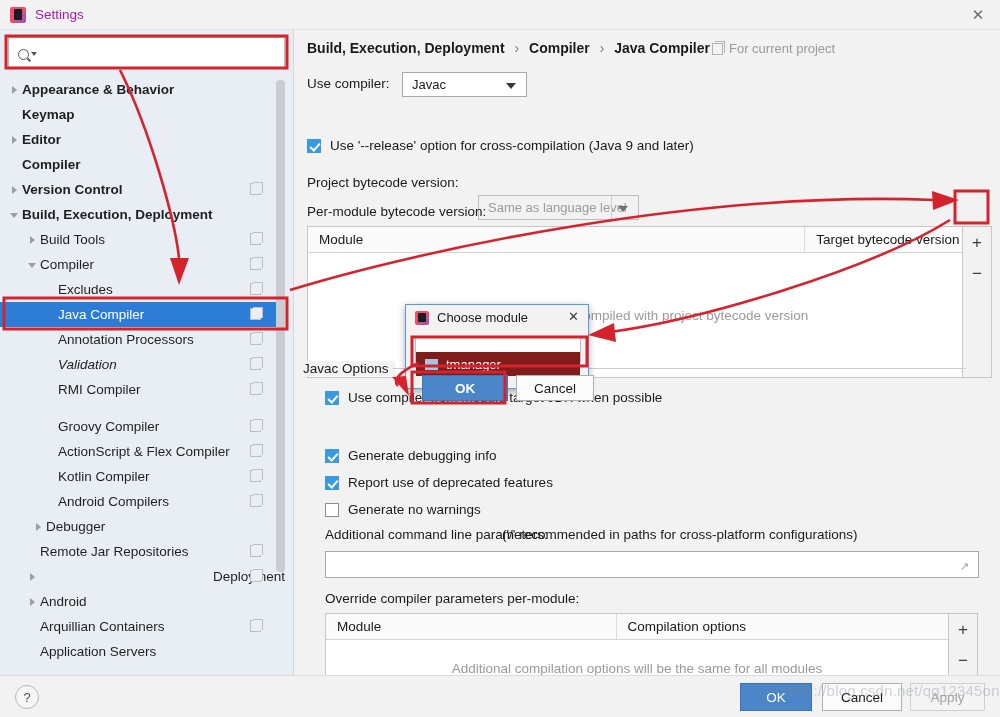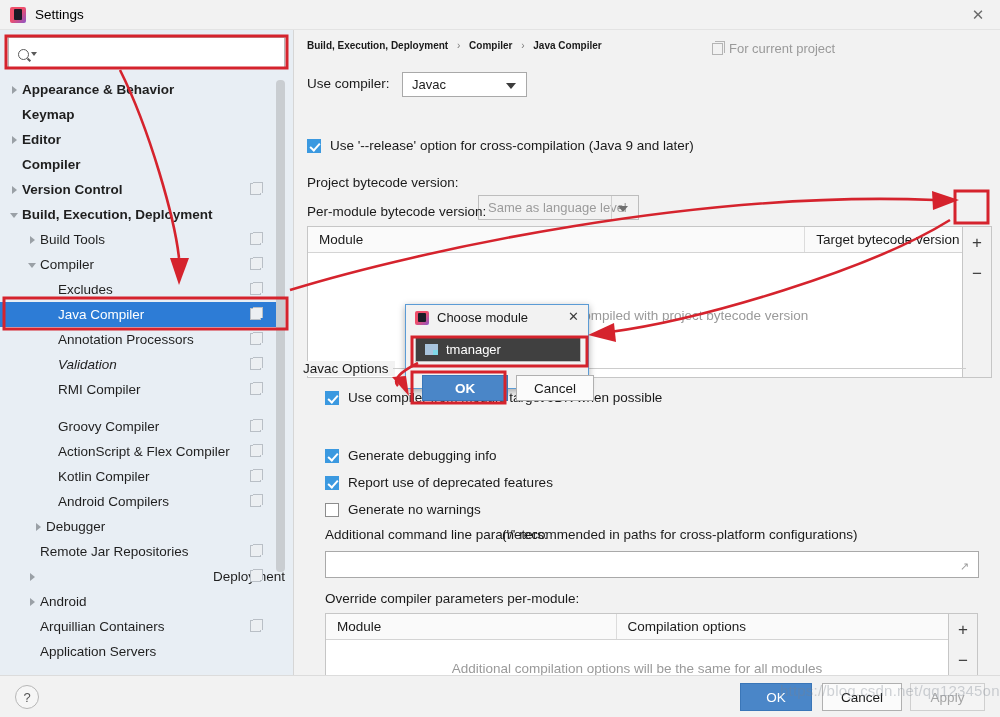--- a/index.html
+++ b/index.html
@@ -12,21 +12,21 @@
   }
   #app { position:relative; width:1000px; height:717px; background:#f2f2f2; }
 
   
   .titlebar {
     position:absolute; left:0; top:0; width:1000px; height:30px;
     background:#f2f2f2; border-bottom:1px solid #e3e3e3;
     display:flex; align-items:center;
   }
   .title-ij-icon { width:16px; height:16px; margin-left:10px; position:relative; }
-  .title-text { margin-left:9px; font-size:13.5px; color:#000000; }
+  .title-text { margin-left:9px; font-size:13.5px; color:#a21caf; }
   .win-close {
     position:absolute; right:0; top:0; width:44px; height:30px;
     display:flex; align-items:center; justify-content:center;
     color:#6b6b6b; font-size:15px;
   }
 
   
   .leftpanel {
     position:absolute; left:0; top:30px; width:293px; height:645px;
     background:#e8eef4;
@@ -75,21 +75,21 @@
   }
   .scroll-track {
     position:absolute; right:8px; top:50px; width:9px; height:588px; background:transparent;
   }
   .scroll-thumb { position:absolute; left:0; top:0; width:9px; height:492px; background:#c9cdd1; border-radius:4px; }
 
   .panel-divider { position:absolute; left:293px; top:30px; width:1px; height:645px; background:#d6d6d6; }
 
   
   .content { position:absolute; left:294px; top:30px; width:706px; height:645px; background:#f2f2f2; }
-  .breadcrumb { position:absolute; left:13px; top:10px; font-size:10px; font-weight:bold; color:#1a1a1a; white-space:nowrap; }
+  .breadcrumb { position:absolute; left:13px; top:10px; font-size:14px; font-weight:bold; color:#1a1a1a; white-space:nowrap; }
   .bc-sep { font-weight:normal; color:#7a7a7a; margin:0 6px; }
   .for-project { position:absolute; left:418px; top:11px; font-size:13px; color:#9a9a9a; display:flex; align-items:center; }
   .fp-icon { width:11px; height:12px; border:1px solid #b4b4b4; margin-right:6px; position:relative; background:#f2f2f2; }
   .fp-icon:before{ content:""; position:absolute; left:2px; top:-3px; width:9px; height:11px; border:1px solid #b4b4b4; border-bottom:none; border-left:none; }
 
   .row { position:absolute; display:flex; align-items:center; }
   .lbl { font-size:13.5px; color:#1a1a1a; white-space:nowrap; }
 
   .combo {
     height:25px; border:1px solid #a9a9a9; background:#ffffff;
@@ -151,21 +151,21 @@
     position:absolute; left:405px; top:304px; width:184px; height:85px;
     background:#f2f2f2; border:1px solid #5b9bd5;
     box-shadow:0 2px 7px rgba(0,0,0,0.32);
     z-index:40;
   }
   .dlg-title { position:absolute; left:0; top:0; width:100%; height:25px; display:flex; align-items:center; }
   .dlg-ij { width:14px;height:14px; margin-left:9px; position:relative; }
   .dlg-title-text { margin-left:8px; font-size:13px; color:#1a1a1a; }
   .dlg-close { position:absolute; right:9px; top:4px; font-size:13px; color:#3c3c3c; }
   .dlg-list { position:absolute; left:9px; top:31px; width:166px; height:26px; background:#ffffff; border:1px solid #bdbdbd; }
-  .dlg-item { position:absolute; left:0; top:0; width:164px; height:24px; background:#404040; display:flex; align-items:center; }
+  .dlg-item { position:absolute; left:0; top:15px; width:164px; height:24px; background:#7f1d1d; display:flex; align-items:center; }
   .mod-ic { width:13px; height:11px; margin-left:9px; background:#a9c4dd; position:relative; }
   .mod-ic:after{ content:""; position:absolute; right:0; bottom:0; width:5px; height:5px; background:#7fd8e8; }
   .dlg-item-label { margin-left:8px; font-size:13px; color:#ffffff; }
   .dlg-ok { position:absolute; left:16px; top:70px; width:86px; height:26px; background:#4a86c8; border:1px solid #3a76b8; color:#fff; font-weight:bold; font-size:13.5px; display:flex; align-items:center; justify-content:center; }
   .dlg-cancel { position:absolute; left:110px; top:70px; width:78px; height:26px; background:#fbfbfb; border:1px solid #b0b0b0; font-size:13.5px; display:flex; align-items:center; justify-content:center; }
 
   
   .anno { position:absolute; left:0; top:0; width:1000px; height:717px; pointer-events:none; z-index:60; }
 
   

